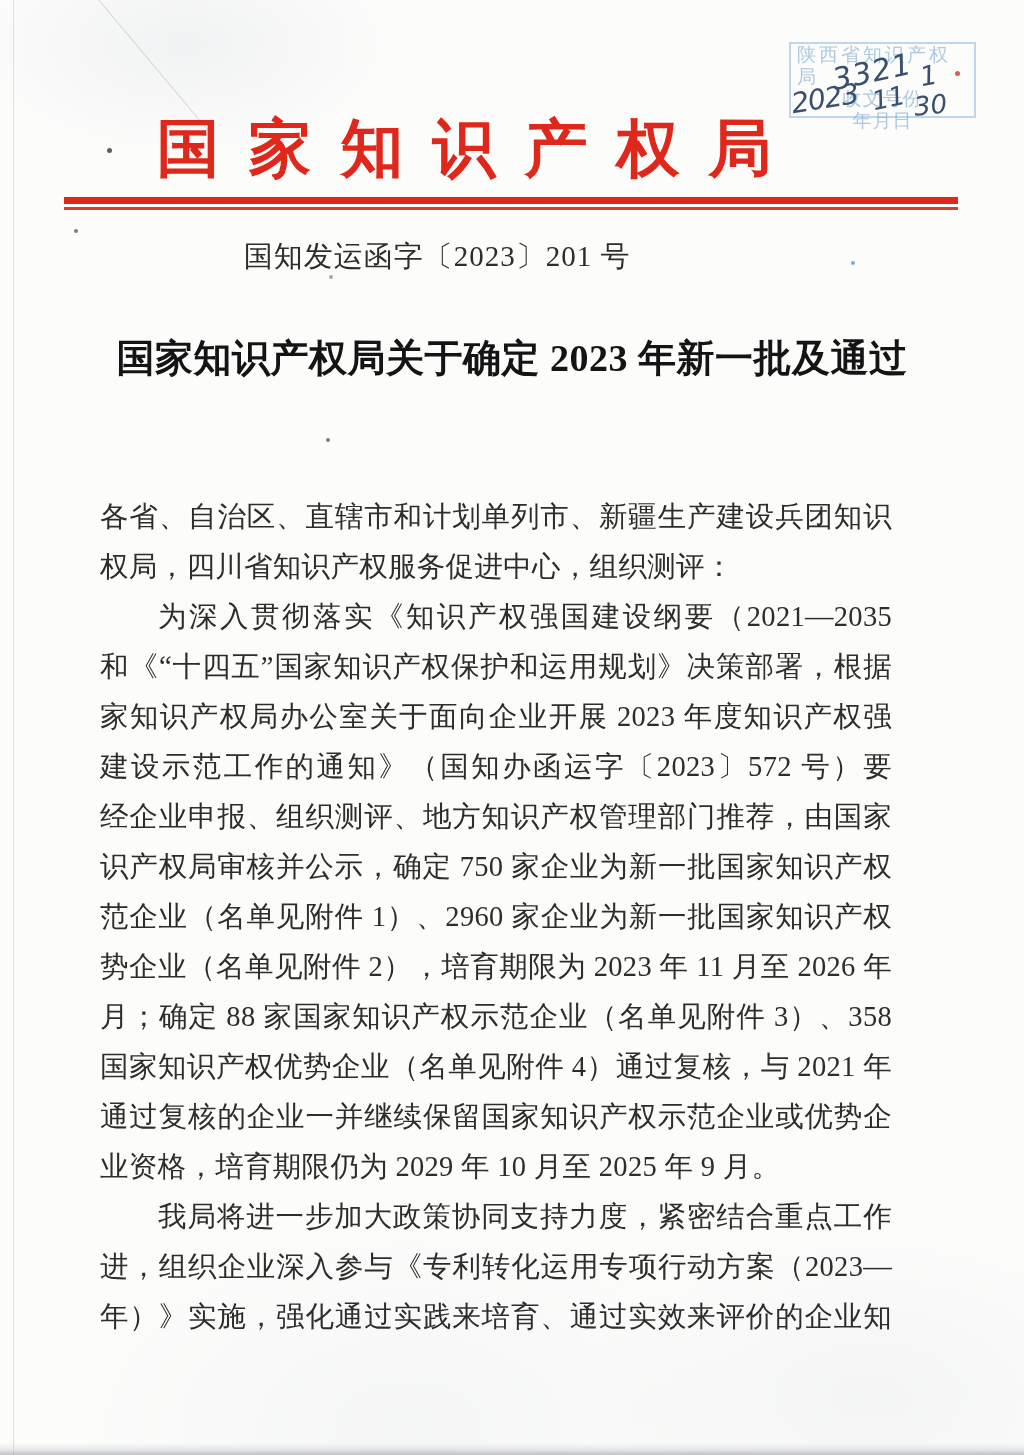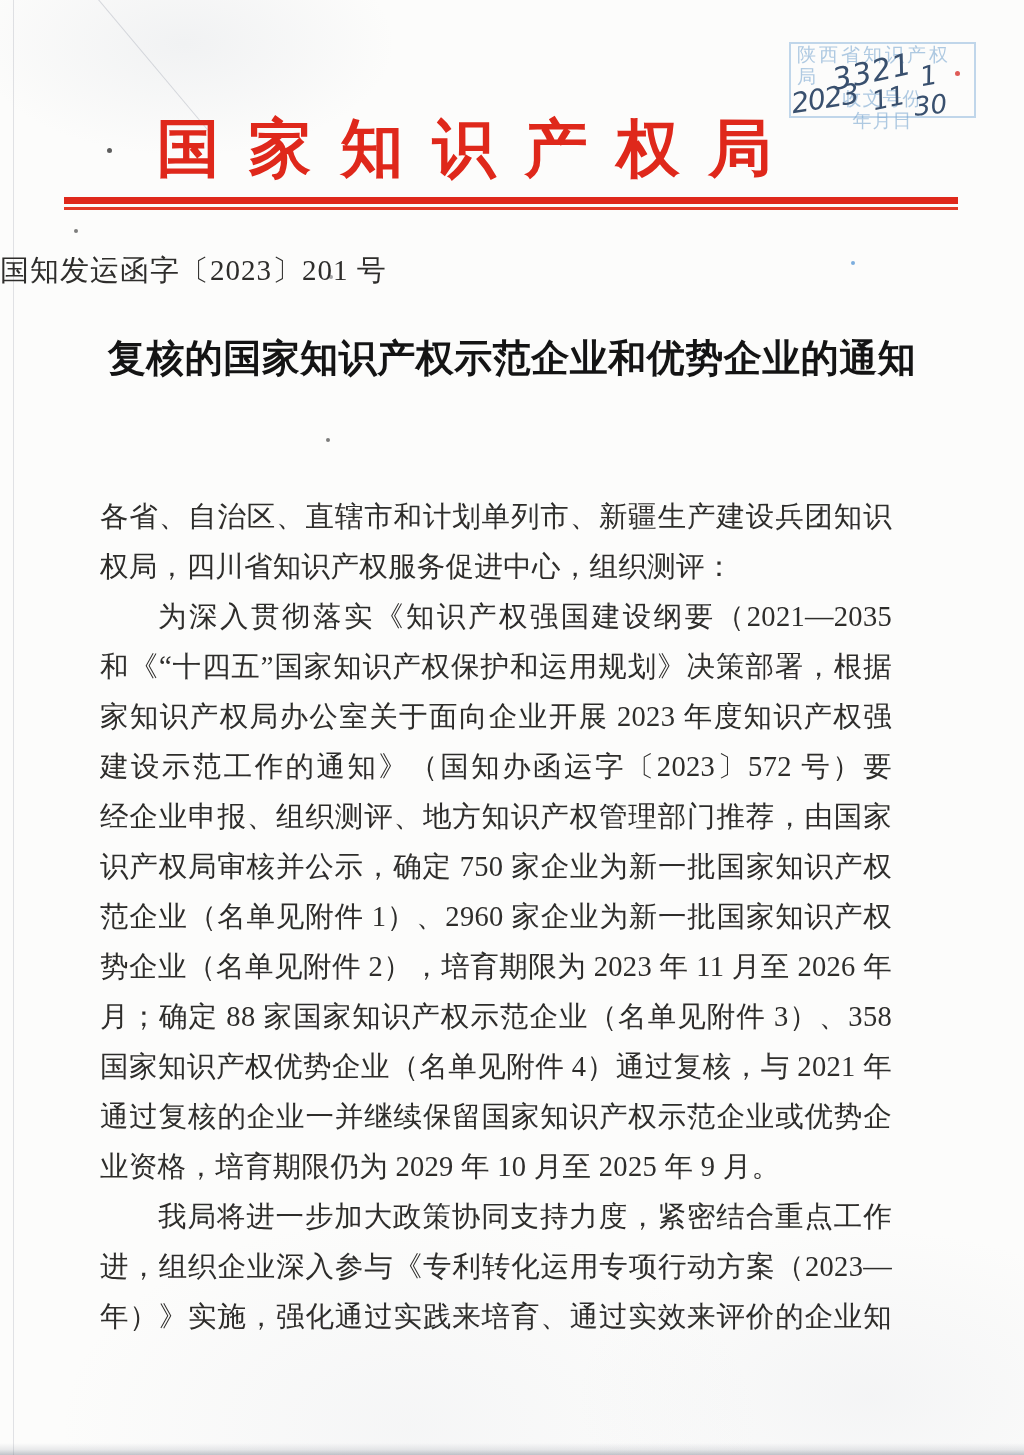--- a/index.html
+++ b/index.html
@@ -27,22 +27,22 @@
     position:absolute;left:0;top:102px;width:928px;height:94px;
     line-height:94px;text-align:center;
     font-size:63px;font-weight:700;letter-spacing:0.46em;text-indent:0.46em;
     color:#df281b;
   }
   .rule{position:absolute;left:64px;top:197px;width:894px;}
   .rule .bar-thick{height:7px;background:#df281b;}
   .rule .bar-gap{height:3px;}
   .rule .bar-thin{height:3px;background:#e23a28;}
   .doc-number{
-    position:absolute;left:0;top:248px;width:874px;height:44px;line-height:44px;
-    text-align:left;font-size:29px;color:#2e2d2b;letter-spacing:1px;
+    position:absolute;left:0;top:234px;width:874px;height:44px;line-height:44px;
+    text-align:center;font-size:29px;color:#2e2d2b;letter-spacing:1px;
   }
   .notice-title{
     position:absolute;left:52px;top:330px;width:920px;
     text-align:center;font-size:38px;line-height:57px;font-weight:700;color:#141414;
     letter-spacing:0.5px;
   }
   
   .body-text{position:absolute;left:100px;top:492px;width:792px;color:#2e2d2b;}
   .bline{
     height:50px;line-height:50px;font-size:28.5px;overflow:hidden;
@@ -108,21 +108,21 @@
   <div class="letterhead">国家知识产权局</div>
   <div class="rule">
     <div class="bar-thick"></div>
     <div class="bar-gap"></div>
     <div class="bar-thin"></div>
   </div>
 
   <div class="doc-number">国知发运函字〔2023〕201 号</div>
 
   <div class="notice-title">
-    <div>复核的国家知识产权示范企业和优势企业的通知</div>
+    <div>国家知识产权局关于确定 2023 年新一批及通过</div>
   </div>
 
   <div class="body-text">
     <div class="bline jfull">各省、自治区、直辖市和计划单列市、新疆生产建设兵团知识产</div>
     <div class="bline">权局，四川省知识产权服务促进中心，组织测评：</div>
     <div class="bline jfull ind">为深入贯彻落实《知识产权强国建设纲要（2021—2035 年）》</div>
     <div class="bline jfull">和《“十四五”国家知识产权保护和运用规划》决策部署，根据《国</div>
     <div class="bline jfull">家知识产权局办公室关于面向企业开展 2023 年度知识产权强国</div>
     <div class="bline jfull">建设示范工作的通知》（国知办函运字〔2023〕572 号）要求，</div>
     <div class="bline jfull">经企业申报、组织测评、地方知识产权管理部门推荐，由国家知</div>

